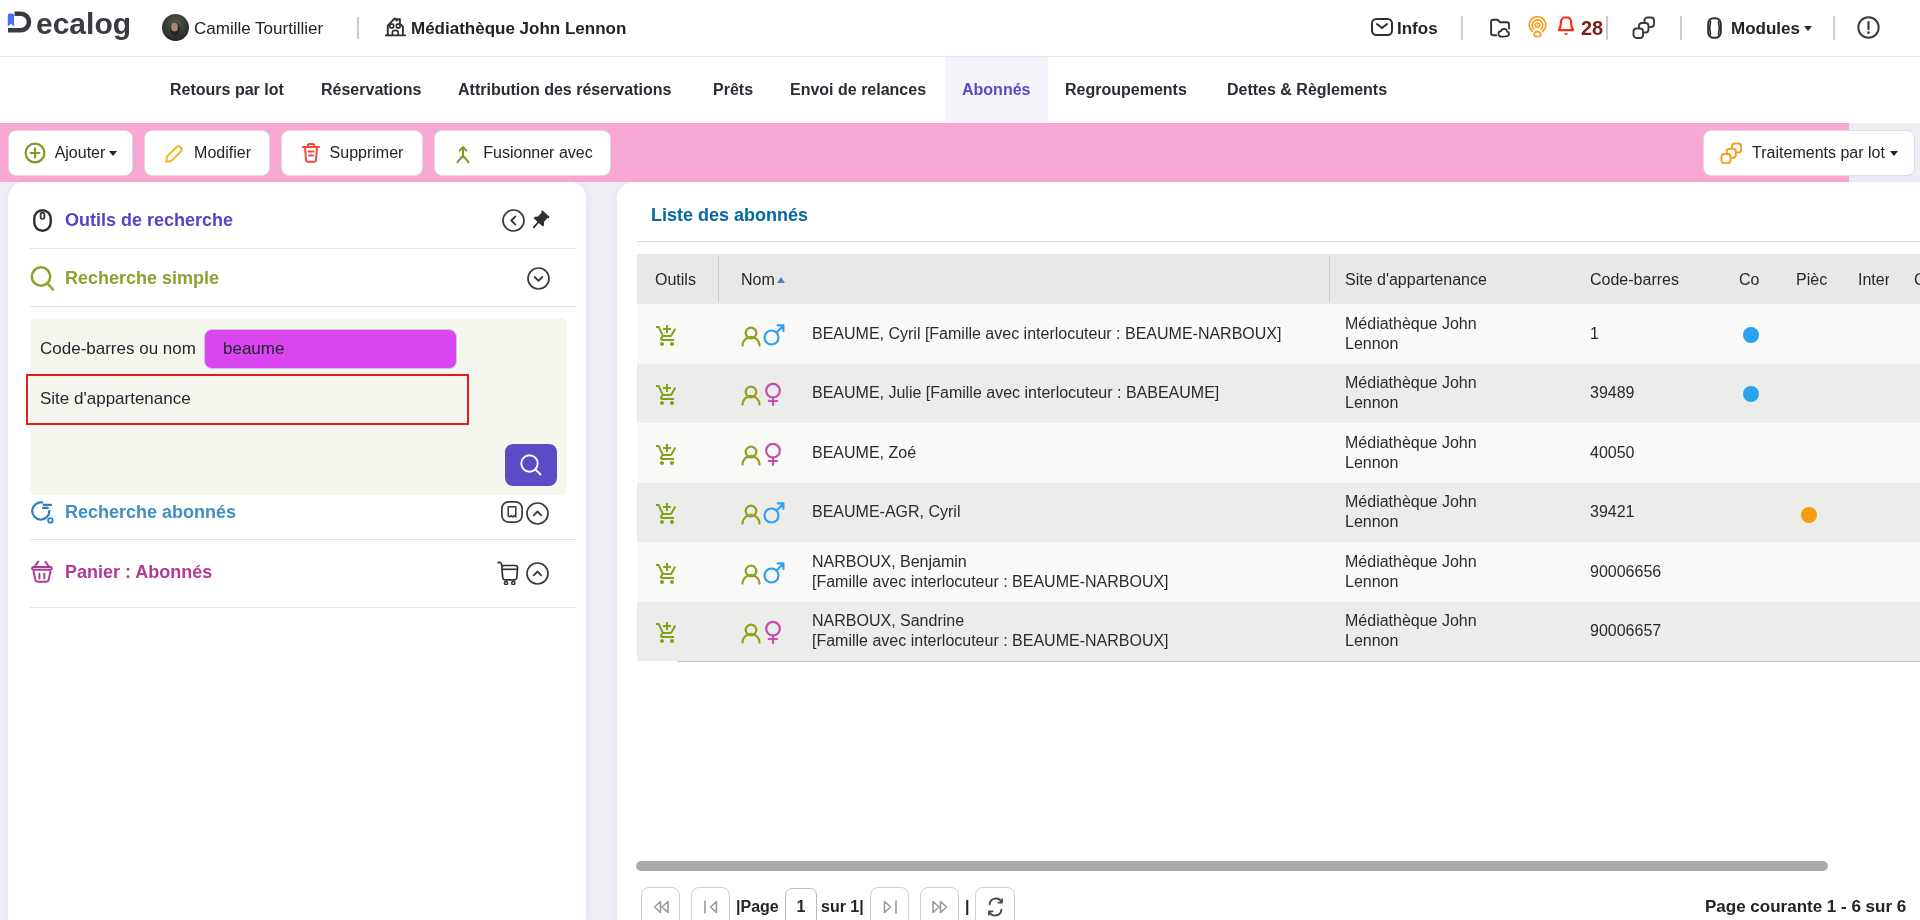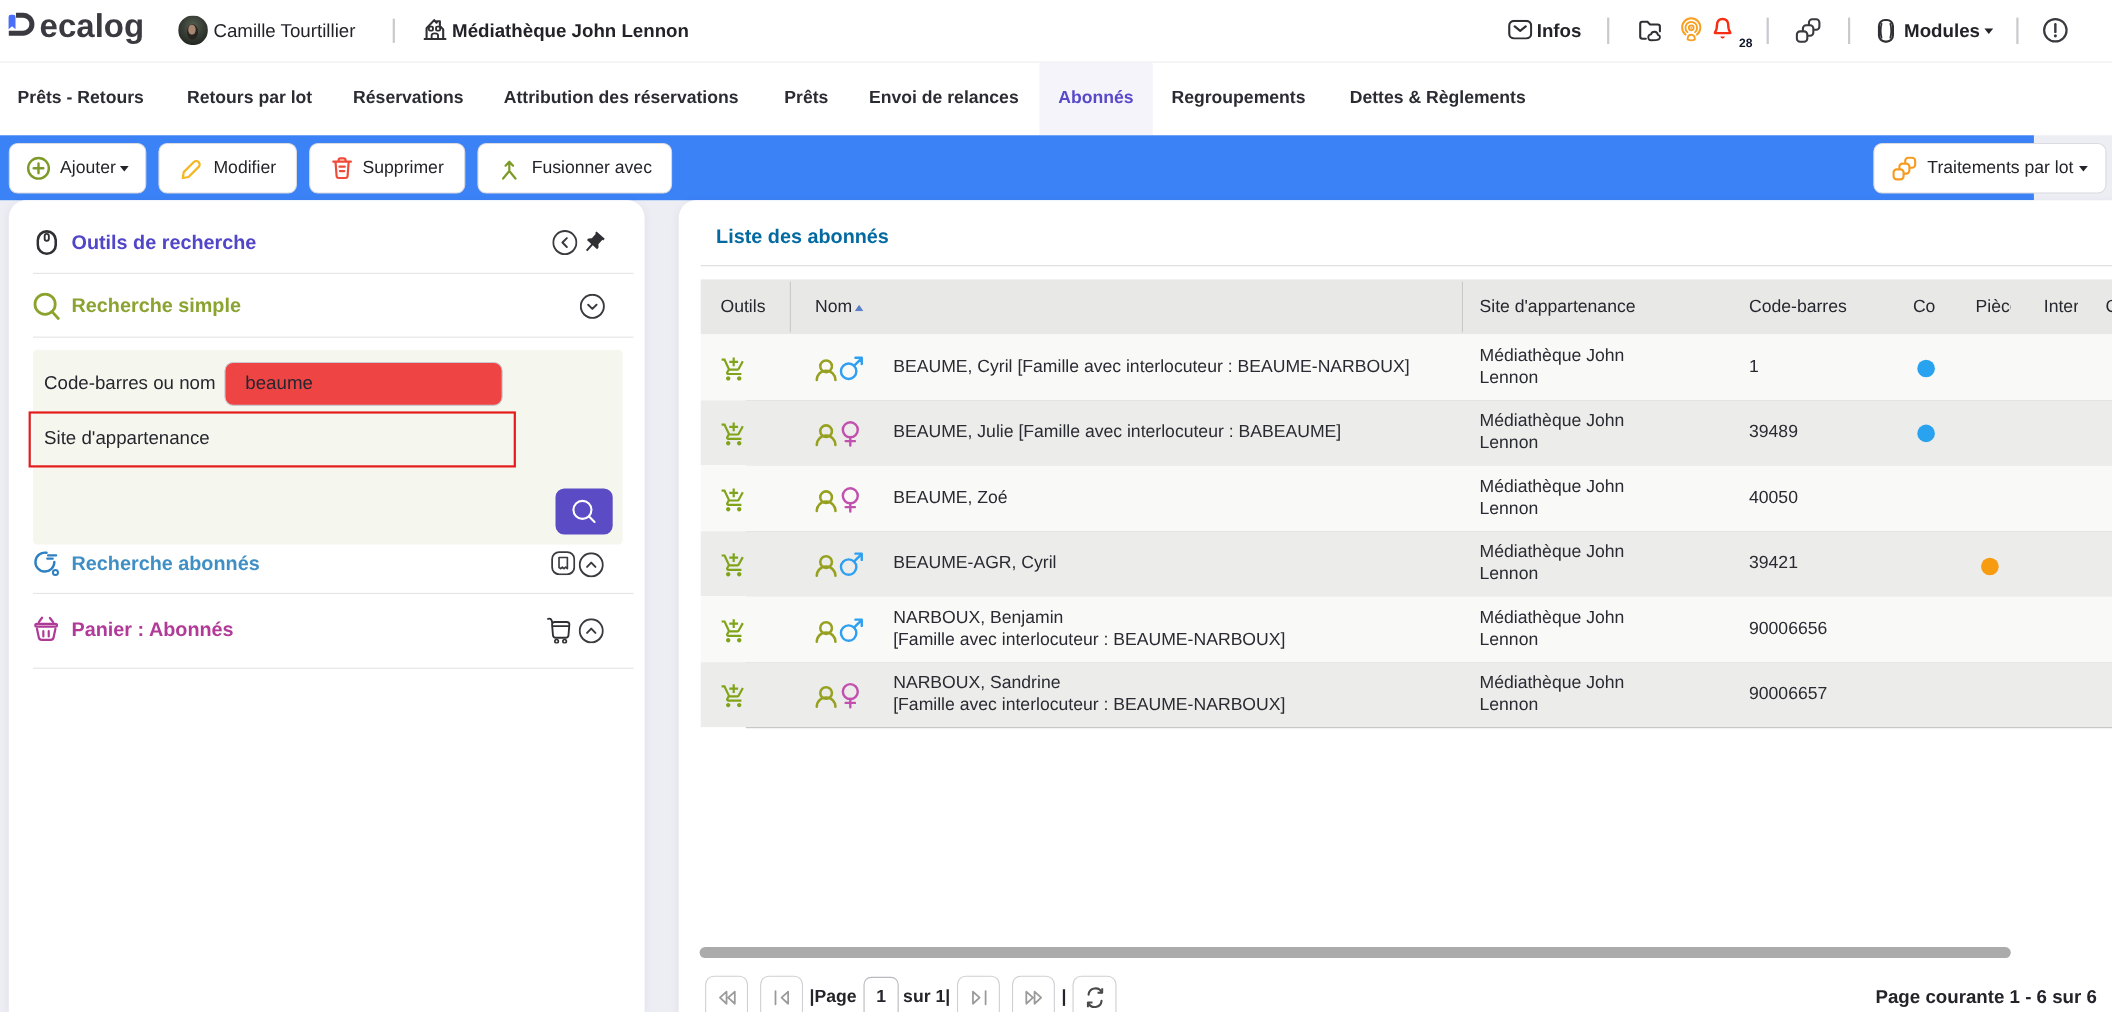--- a/index.html
+++ b/index.html
@@ -2,31 +2,31 @@
 <html><head><meta charset="utf-8">
 <style>
 *{margin:0;padding:0;box-sizing:border-box}
 html,body{width:1920px;height:920px;overflow:hidden}
 body{font-family:"Liberation Sans",sans-serif;background:#ededf4;position:relative;color:#26262e}
 .abs{position:absolute}
 .topbar{position:absolute;left:0;top:0;width:1920px;height:57px;background:#fff;border-bottom:1px solid #e8e8ea}
 .nav{position:absolute;left:0;top:57px;width:1920px;height:66px;background:#fff}
 .tab{position:absolute;top:0;height:66px;line-height:66px;font-weight:bold;font-size:16px;color:#2b2b33;white-space:nowrap}
 .tabbg{position:absolute;left:945px;top:0;width:103px;height:66px;background:#f4f4fa}
-.toolbar{position:absolute;left:0;top:123px;width:1849px;height:59px;background:#3b82f6}
+.toolbar{position:absolute;left:0;top:123px;width:1849px;height:59px;background:#f9a8d4}
 .btn{position:absolute;top:7px;height:46px;background:#fff;border:1px solid #dadae0;border-radius:8px;display:flex;align-items:center;justify-content:center;gap:9px;font-size:16px;color:#232329;white-space:nowrap}
 .card{position:absolute;background:#fff;box-shadow:0 2px 8px rgba(70,70,120,0.07)}
 .leftcard{left:8px;top:182px;width:578px;height:738px;border-radius:16px 16px 0 0}
 .rightcard{left:617px;top:182px;width:1303px;height:738px;border-radius:16px 0 0 0;overflow:hidden}
 .ph{font-weight:bold;font-size:18px;white-space:nowrap}
 .hr{position:absolute;left:22px;width:546px;height:1px;background:#e4e4e6}
 .caret{display:inline-block;width:0;height:0;border-left:4.5px solid transparent;border-right:4.5px solid transparent;border-top:5px solid #232329}
 .greenpanel{position:absolute;left:22px;top:136px;width:536px;height:177px;background:#f5f7ee;border-radius:4px}
 .flabel{position:absolute;font-size:17px;color:#26262e;white-space:nowrap}
-.finput{position:absolute;background:#ef4444;border:1px solid #c9cacd;border-radius:8px;font-size:17px;color:#26262e;display:flex;align-items:center;padding-left:18px}
+.finput{position:absolute;background:#d946ef;border:1px solid #c9cacd;border-radius:8px;font-size:17px;color:#26262e;display:flex;align-items:center;padding-left:18px}
 .th{position:absolute;font-size:16px;color:#26262e;white-space:nowrap}
 .row{position:absolute;left:20px;width:1283px}
 .rline{position:absolute;left:61px;width:1242px;height:1px;background:#c2c2c4}
 .cell{position:absolute;font-size:16px;color:#2a2a32;white-space:nowrap;line-height:19.5px}
 .dot{position:absolute;width:16px;height:16px;border-radius:50%}
 .pbtn{position:absolute;width:39px;height:40px;background:#fff;border:1px solid #cfcfd4;border-radius:8px;display:flex;align-items:center;justify-content:center}
 .ptext{position:absolute;font-size:16px;font-weight:bold;color:#232329;white-space:nowrap}
 .sep{position:absolute;width:2px;background:#c9c9ce}
 .hicon{position:absolute}
 </style></head>
@@ -74,21 +74,21 @@
     <path d="M4.3 16.4 A8.3 8.3 0 1 1 14.7 16.4" fill="none" stroke="#f7a021" stroke-width="1.8" stroke-linecap="round"></path>
     <path d="M6 14.2 A5.3 5.3 0 1 1 13 14.2" fill="none" stroke="#f7a021" stroke-width="1.7" stroke-linecap="round"></path>
     <circle cx="9.5" cy="10.3" r="2.2" fill="none" stroke="#f7a021" stroke-width="1.6"></circle>
     <circle cx="9.5" cy="10.3" r="0.8" fill="#f7a021"></circle>
     <path d="M6.2 20.8 Q6.2 16.6 9.5 16.6 Q12.8 16.6 12.8 20.8 Q9.5 22.6 6.2 20.8 Z" fill="none" stroke="#f7a021" stroke-width="1.7" stroke-linejoin="round"></path>
   </svg>
   <svg class="hicon" style="left:1556px;top:15px" width="20" height="24" viewBox="0 0 20 24">
     <path d="M10 2.2 C6.7 2.2 4.9 4.6 4.9 7.6 C4.9 10.8 4.2 13 3.2 14.2 Q2.5 15.1 3.5 15.1 H16.5 Q17.5 15.1 16.8 14.2 C15.8 13 15.1 10.8 15.1 7.6 C15.1 4.6 13.3 2.2 10 2.2 Z" fill="none" stroke="#f92d12" stroke-width="2.2" stroke-linejoin="round"></path>
     <path d="M7.9 18.2 a2.15 2.15 0 0 0 4.2 0 z" fill="#f92d12"></path>
   </svg>
-  <div class="abs" style="left:1581px;top:11px;height:57px;display:flex;align-items:center;font-weight:bold;font-size:11px;color:#0f172a">28</div>
+  <div class="abs" style="left:1581px;top:0;height:57px;display:flex;align-items:center;font-weight:bold;font-size:20px;color:#7f1d1d">28</div>
   <div class="sep" style="left:1606px;top:16px;height:24px"></div>
   <svg class="hicon" style="left:1632px;top:16px" width="24" height="24" viewBox="0 0 24 24">
     <rect x="12.5" y="1.5" width="9.5" height="9.5" rx="3" fill="#fff" stroke="#3a3a3f" stroke-width="1.9"></rect>
     <rect x="7" y="7" width="9.5" height="9.5" rx="3" fill="#fff" stroke="#3a3a3f" stroke-width="1.9"></rect>
     <rect x="1.5" y="12.5" width="9.5" height="9.5" rx="3" fill="#fff" stroke="#3a3a3f" stroke-width="1.9"></rect>
   </svg>
   <div class="sep" style="left:1680px;top:16px;height:24px"></div>
   <svg class="hicon" style="left:1705px;top:17px" width="19" height="22" viewBox="0 0 19 22">
     <rect x="3.2" y="1.2" width="12.6" height="19.6" rx="5.5" fill="none" stroke="#2f2f34" stroke-width="2"></rect>
     <path d="M5.6 4 Q3.8 11 5.6 18 M13.4 4 Q15.2 11 13.4 18" fill="none" stroke="#2f2f34" stroke-width="1.6"></path>
@@ -97,21 +97,20 @@
   <div class="sep" style="left:1833px;top:16px;height:24px"></div>
   <svg class="hicon" style="left:1857px;top:16px" width="23" height="23" viewBox="0 0 23 23">
     <circle cx="11.5" cy="11.5" r="10.2" fill="none" stroke="#3a3a3f" stroke-width="2"></circle>
     <line x1="11.5" y1="6" x2="11.5" y2="13" stroke="#3a3a3f" stroke-width="2.2" stroke-linecap="round"></line>
     <circle cx="11.5" cy="16.6" r="1.4" fill="#3a3a3f"></circle>
   </svg>
 </div>
 
 <div class="nav">
   <div class="tabbg"></div>
-  <div class="tab" style="left:16px">Prêts - Retours</div>
   <div class="tab" style="left:170px">Retours par lot</div>
   <div class="tab" style="left:321px">Réservations</div>
   <div class="tab" style="left:458px">Attribution des réservations</div>
   <div class="tab" style="left:713px">Prêts</div>
   <div class="tab" style="left:790px">Envoi de relances</div>
   <div class="tab" style="left:962px;color:#5849c9">Abonnés</div>
   <div class="tab" style="left:1065px">Regroupements</div>
   <div class="tab" style="left:1227px">Dettes &amp; Règlements</div>
 </div>
 

